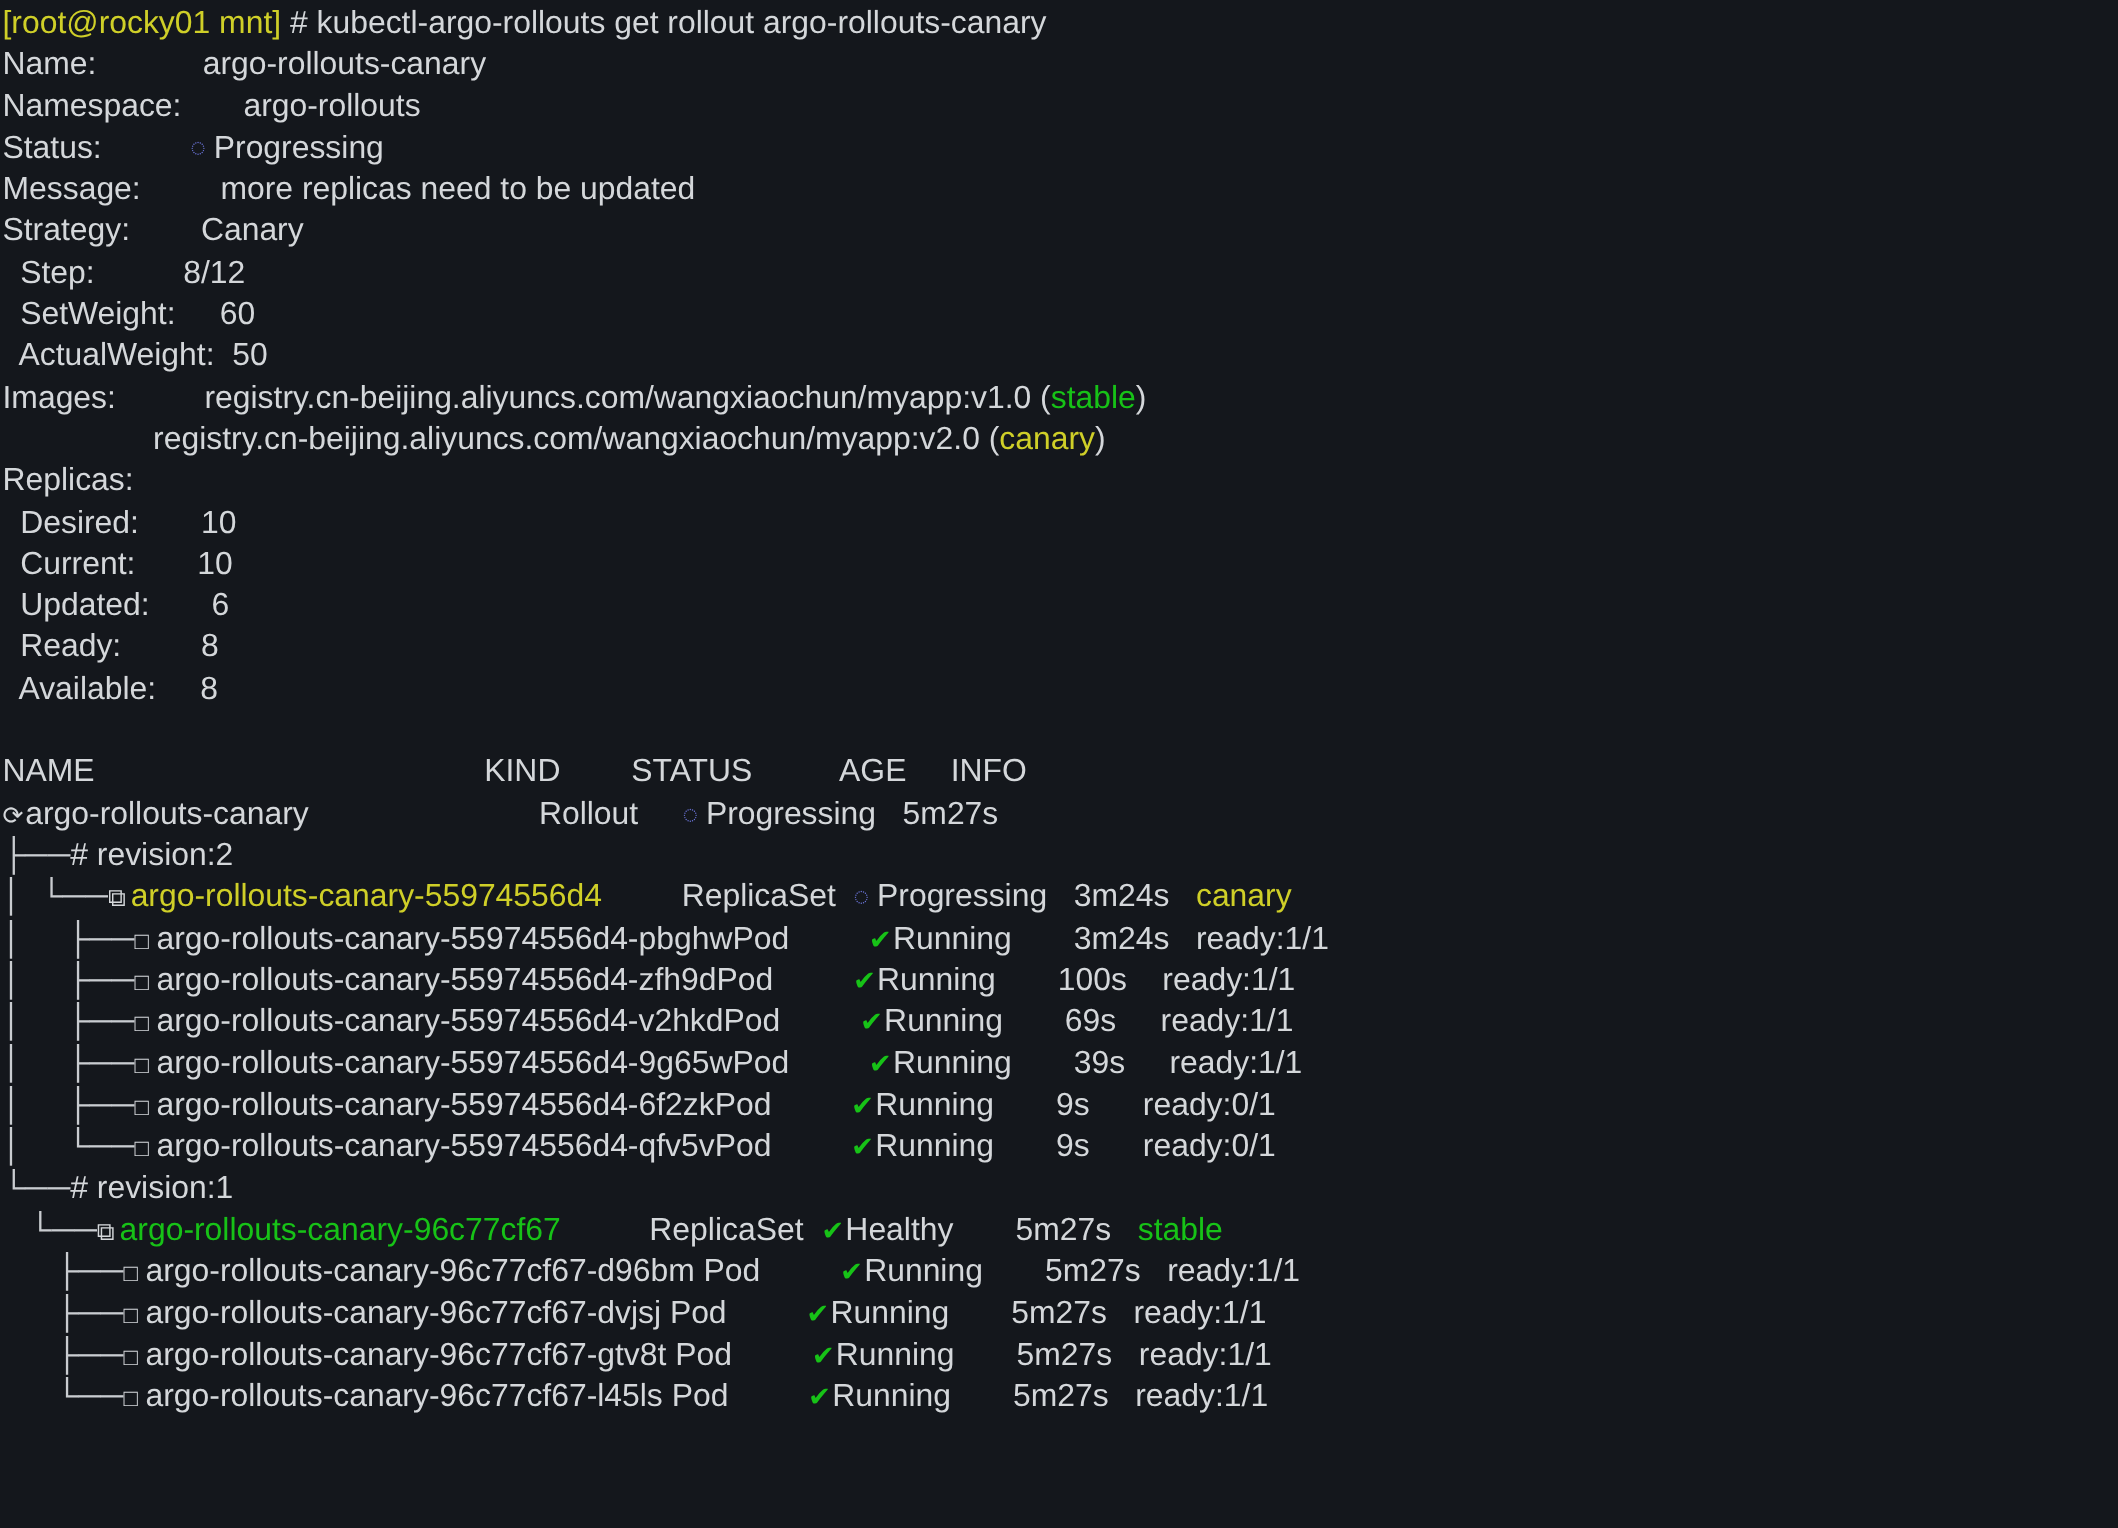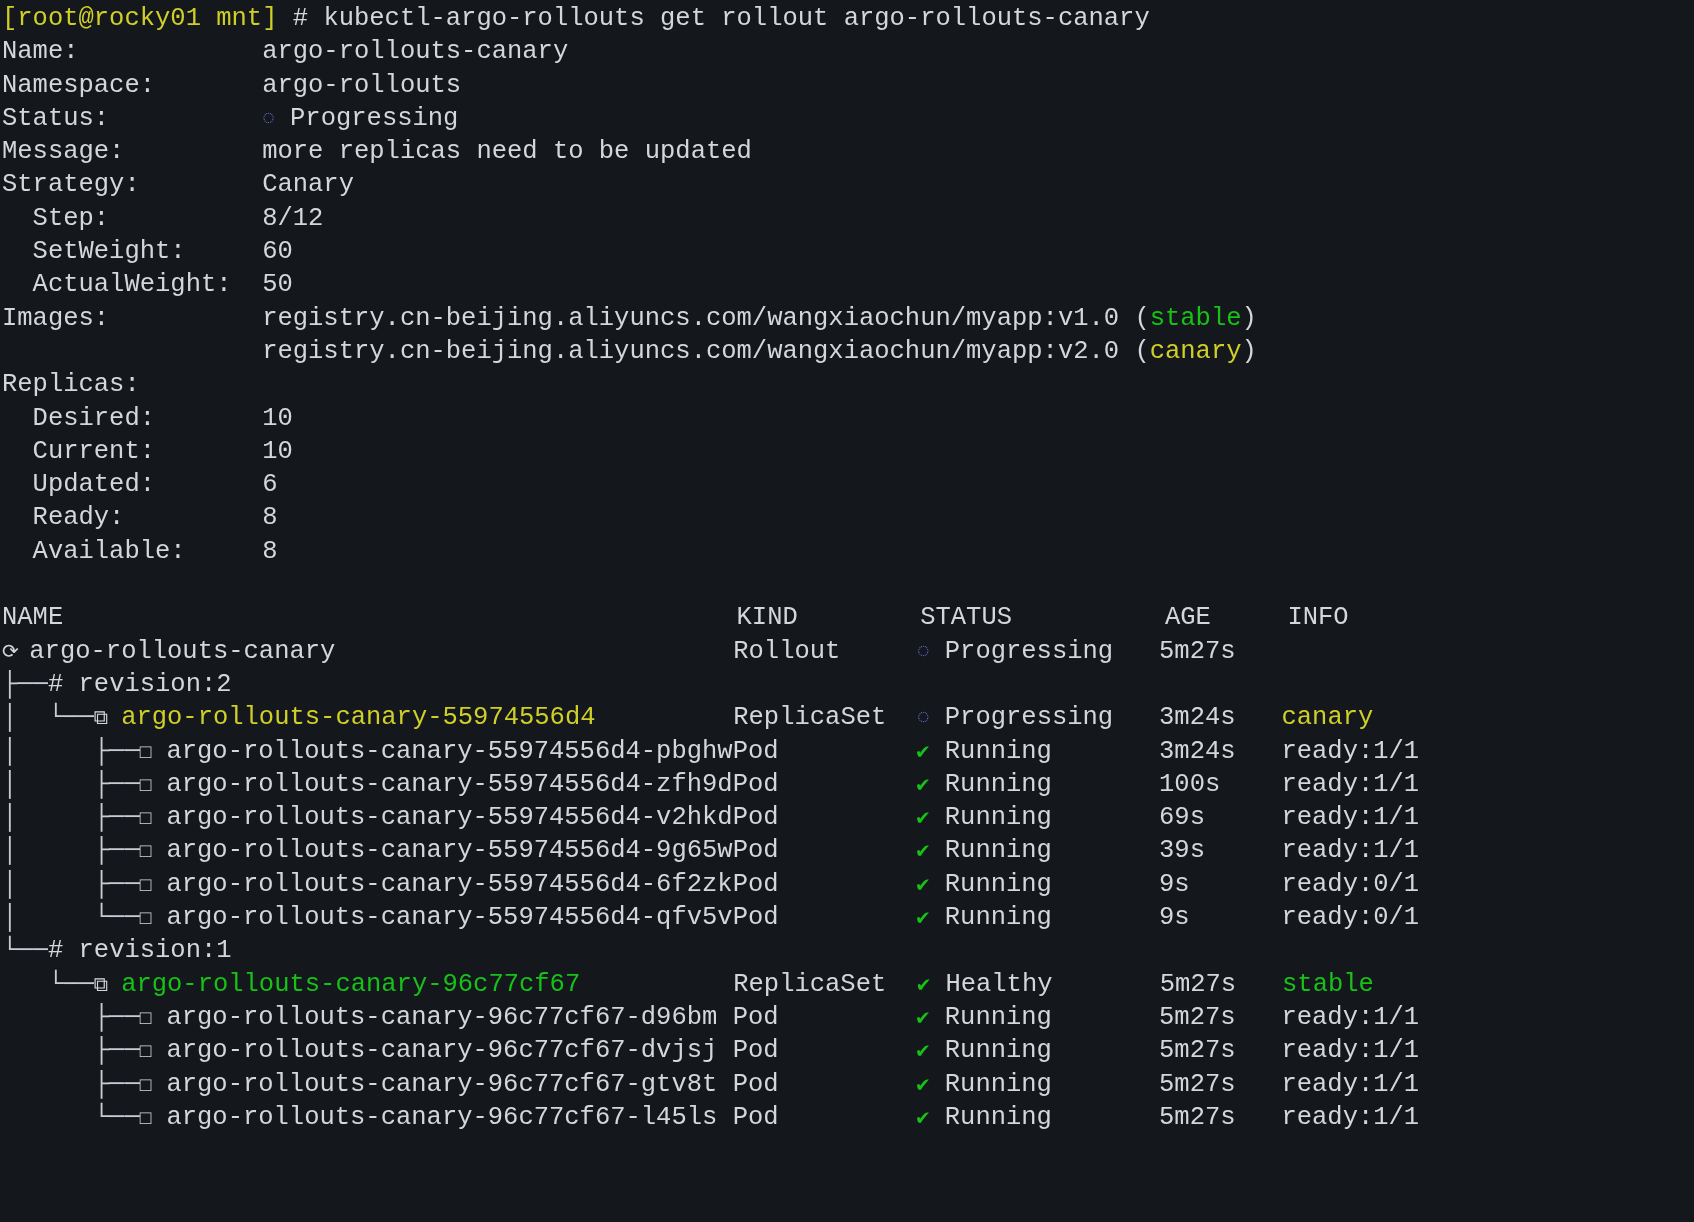--- a/index.html
+++ b/index.html
@@ -12,21 +12,21 @@
     width: 1694px;
     height: 1222px;
     overflow: hidden;
     font-family: "DejaVu Sans Mono", "Liberation Mono", monospace;
   }
   #terminal {
     width: 1694px;
     height: 1222px;
     background: #14171c;
     color: #d4d7da;
-    font-family: Liberation Mono, monospace;
+    font-family: Liberation Sans, sans-serif;
     font-size: 25.5px;
     line-height: 33.3px;
     letter-spacing: 0px;
     padding: 2px 16px 0 2px;
     box-sizing: border-box;
     white-space: pre;
   }
   .line {
     height: 33.3px;
     white-space: pre;

